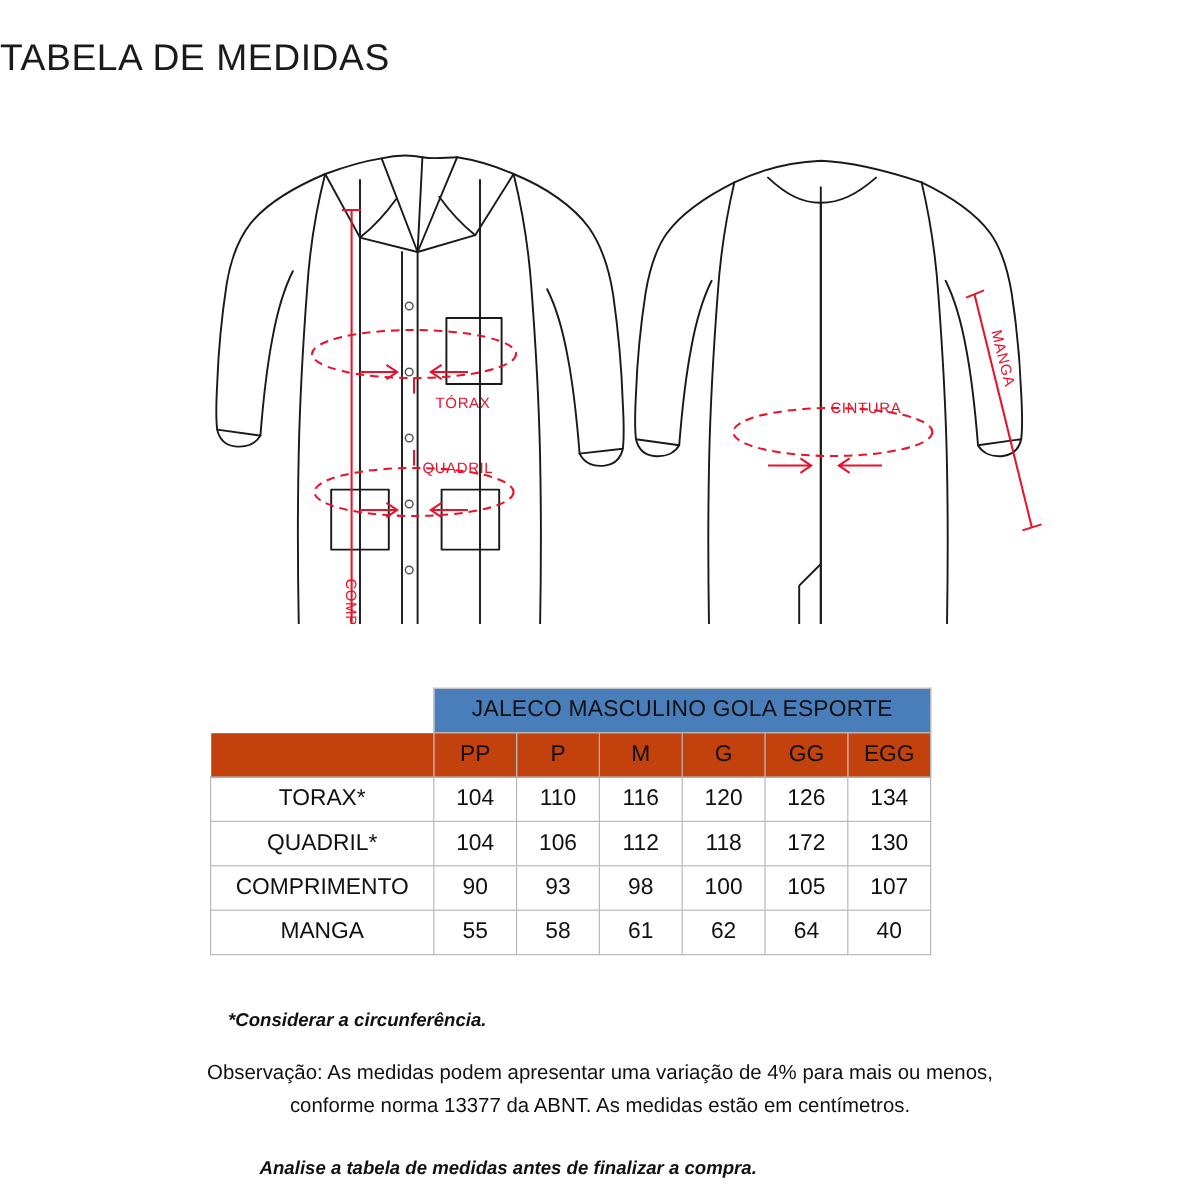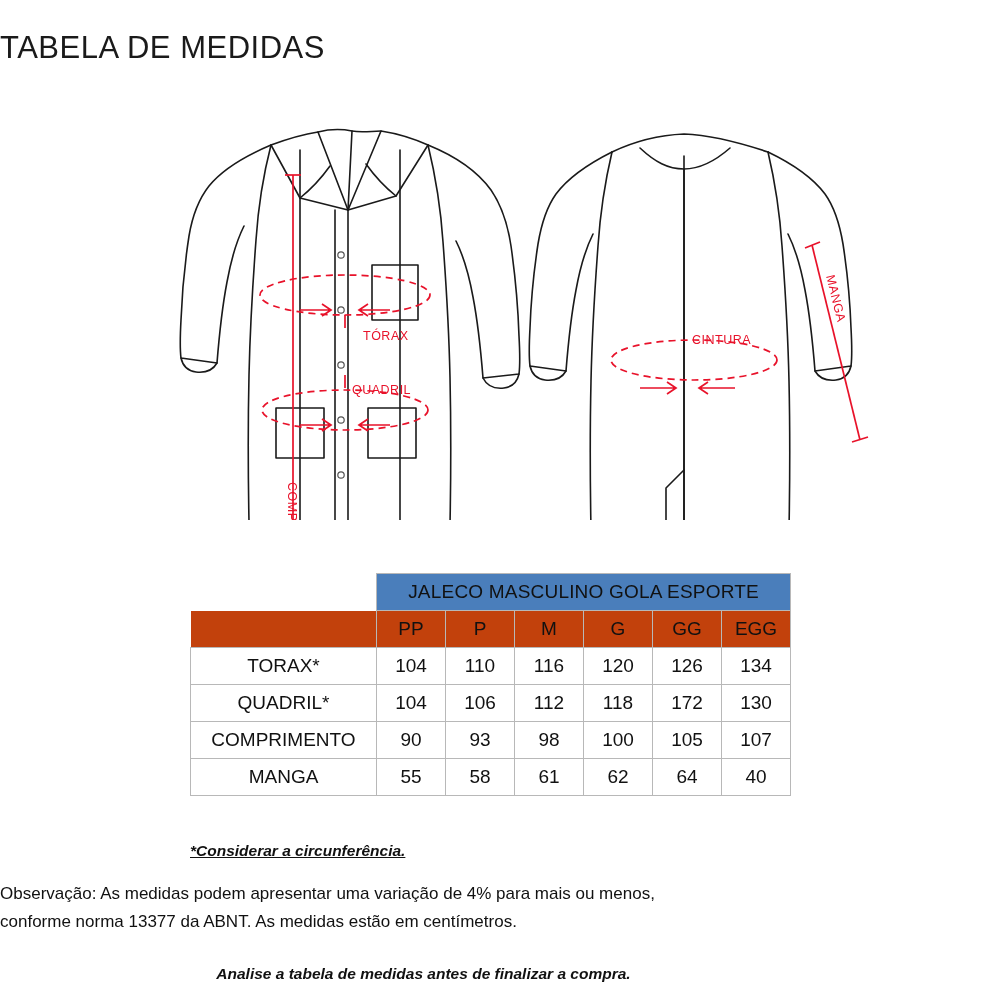--- a/index.html
+++ b/index.html
@@ -33,21 +33,21 @@
     height: 450px;
     margin-top: 4px;
   }
   .illustration svg {
     display: block;
   }
   
   .table-wrap {
     position: absolute;
     top: 543px;
-    left: 190px;
+    left: 175px;
     width: 600px;
   }
   table.size-table {
     border-collapse: collapse;
     width: 600px;
     table-layout: fixed;
   }
   table.size-table td, table.size-table th {
     border: 1px solid #b8b8b8;
     text-align: center;
@@ -84,28 +84,27 @@
 
   
   .note-circ {
     position: absolute;
     top: 812px;
     left: 190px;
     font-size: 15.5px;
     font-style: italic;
     font-weight: 700;
     color: #111;
-    text-decoration: underline;
   }
   .observation {
     position: absolute;
     top: 850px;
     left: 0;
     width: 1000px;
-    text-align: left;
+    text-align: center;
     font-size: 17px;
     line-height: 28px;
     color: #111;
   }
   .analise {
     position: absolute;
     top: 935px;
     left: 0;
     width: 847px;
     text-align: center;

